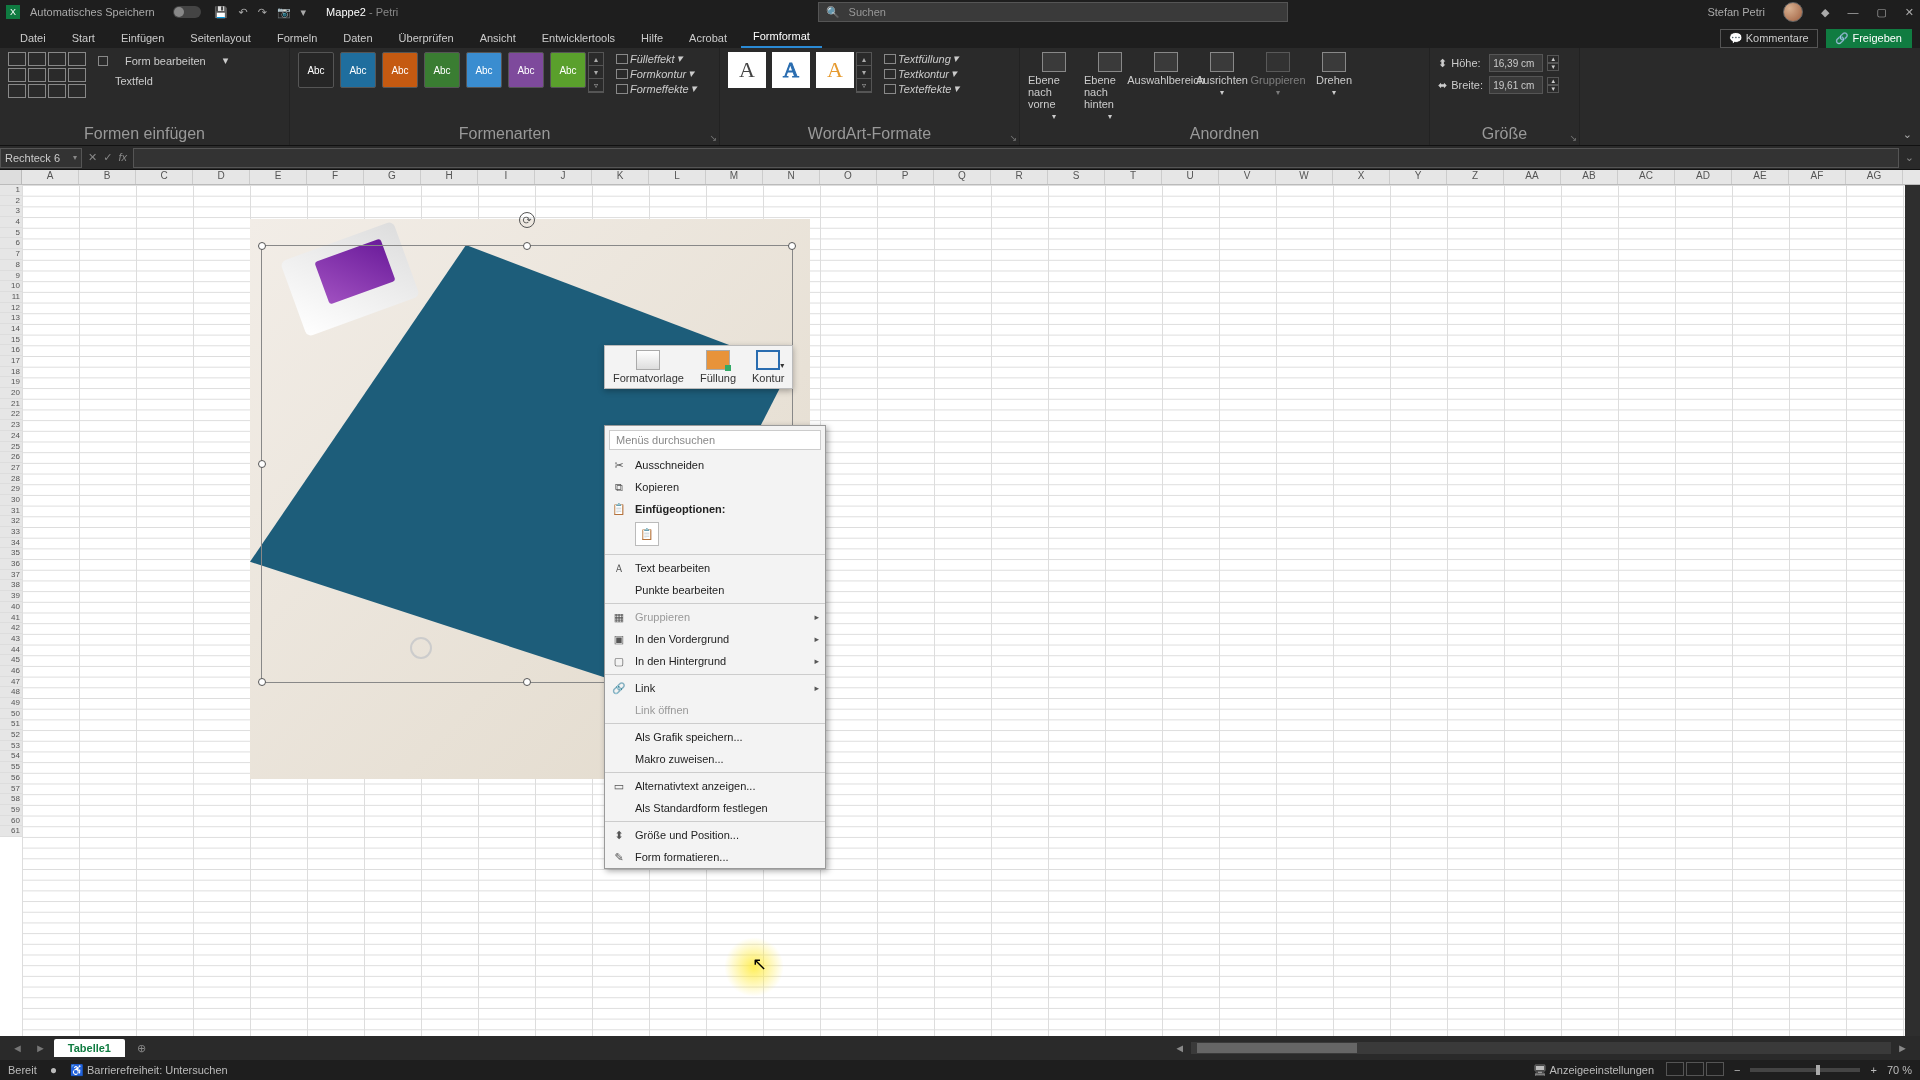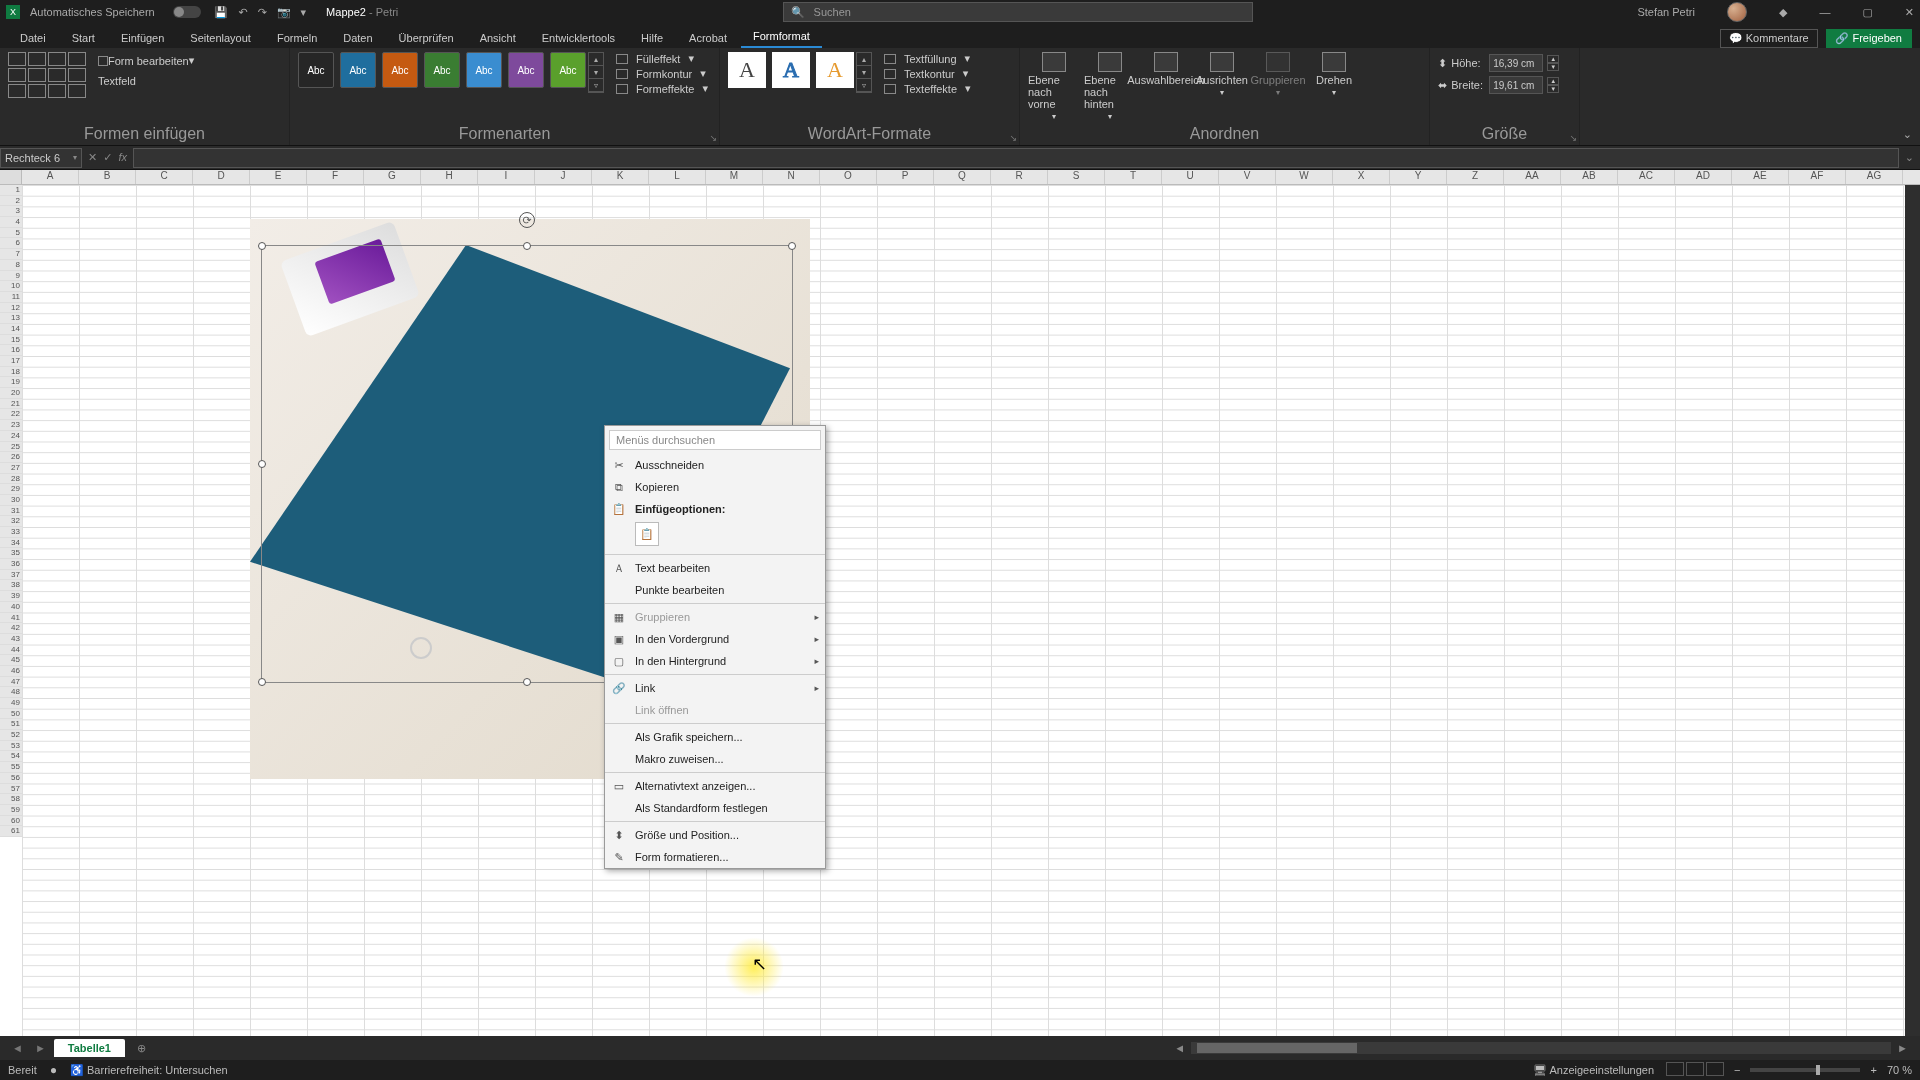--- a/index.html
+++ b/index.html
@@ -9,48 +9,48 @@
 .titlebar { height:24px; background:#1e1e1e; display:flex; align-items:center; padding:0 6px; color:#aaa; }
 .titlebar .xl { width:14px; height:14px; background:#0f7b41; color:#fff; font-size:9px; display:flex; align-items:center; justify-content:center; margin-right:10px; }
 .titlebar .autosave { display:flex; align-items:center; gap:18px; }
 .titlebar .toggle { width:28px; height:12px; background:#444; border-radius:6px; position:relative; }
 .titlebar .toggle::after { content:""; position:absolute; left:1px; top:1px; width:10px; height:10px; background:#888; border-radius:50%; }
 .titlebar .qat { display:flex; gap:10px; margin-left:14px; color:#aaa; }
 .titlebar .filetitle { margin-left:20px; color:#fff; }
 .titlebar .filetitle .app { color:#888; }
 .titlebar .search { margin-left:auto; margin-right:auto; }
 .titlebar .searchbox { background:#3a3a3a; border:1px solid #555; width:470px; height:20px; display:flex; align-items:center; padding:0 8px; gap:8px; color:#999; }
-.titlebar .right { display:flex; align-items:center; gap:32px; }
+.titlebar .right { display:flex; align-items:center; gap:18px; }
 .titlebar .avatar { width:20px; height:20px; border-radius:50%; background:radial-gradient(circle at 30% 30%,#d8b090,#a06040); border:1px solid #666; }
 
 
 .menubar { height:24px; background:#1e1e1e; display:flex; align-items:flex-end; padding:0 8px; gap:2px; }
 .menubar .mitem { padding:4px 12px; color:#ccc; }
 .menubar .mitem.active { color:#fff; border-bottom:2px solid #2a8ad4; }
 .menubar .mright { margin-left:auto; display:flex; gap:8px; align-items:center; }
 .menubar .comments { border:1px solid #555; padding:2px 8px; color:#ccc; }
 .menubar .share { background:#107c41; color:#fff; padding:3px 10px; }
 
 
 .ribbon { height:98px; background:#2a2a2a; border-bottom:1px solid #111; display:flex; }
 .rgroup { border-right:1px solid #222; padding:4px 8px 2px; display:flex; flex-direction:column; position:relative; }
 .rgroup .glabel { margin-top:auto; text-align:center; color:#999; font-size:16px; }
 .rgroup .launcher { position:absolute; right:2px; bottom:2px; color:#777; font-size:9px; }
 .shapecol { display:grid; grid-template-columns:repeat(4,18px); grid-auto-rows:14px; gap:2px; }
 .shapecol span { border:1px solid #888; }
-.formedit, .textfeld { display:flex; align-items:center; gap:0; color:#ccc; padding:2px 4px; }
+.formedit, .textfeld { display:flex; align-items:center; gap:17px; color:#ccc; padding:2px 4px; }
 .formedit .ei { width:10px; height:10px; border:1px solid #888; }
 .style-gallery { display:flex; gap:6px; }
 .swatch { width:36px; height:36px; border:1px solid #555; display:flex; align-items:center; justify-content:center; color:#fff; font-size:10px; border-radius:2px; }
 .sw-dark{background:#262626;} .sw-blue{background:#1f6e9e;} .sw-orange{background:#c55a11;} .sw-green{background:#3a7d32;} .sw-lblue{background:#3a8dd0;} .sw-purple{background:#7e4a9c;} .sw-lime{background:#5aa02c;}
 .gallery-wrap{display:flex; align-items:flex-start;}
 .gallery-spinner{display:flex; flex-direction:column; border:1px solid #555; margin-left:2px;}
 .gallery-spinner span{width:14px; height:13px; display:flex; align-items:center; justify-content:center; font-size:8px; color:#aaa; border-bottom:1px solid #555;}
 .effcol { display:flex; flex-direction:column; gap:2px; color:#ccc; margin-left:6px;}
-.effcol div { display:flex; align-items:center; gap:8px; }
+.effcol div { display:flex; align-items:center; gap:2px;font-style:italic; }
 .effcol .ci { width:12px; height:10px; border:1px solid #888; }
 .wa-gallery { display:flex; gap:6px; }
 .wa { width:38px; height:36px; background:#fff; display:flex; align-items:center; justify-content:center; font-family:Georgia,serif; font-size:22px; }
 .wa1{color:#444;} .wa2{color:#2a6db0; -webkit-text-stroke:1px #2a6db0; } .wa3{color:#e69a2e;}
 .arrgrp { display:flex; gap:4px; align-items:flex-start; }
 .vbtn { width:52px; display:flex; flex-direction:column; align-items:center; gap:2px; color:#ccc; }
 .vbtn .ic { width:24px; height:20px; border:1px solid #888; background:#3a3a3a; }
 .sizecol { display:flex; flex-direction:column; gap:4px; margin-top:2px;}
 .sizerow { display:flex; align-items:center; gap:4px;}
 .sizerow .lab { color:#ccc; width:34px;}
@@ -457,20 +457,34 @@
       <div class="selbox">
         <div class="rothandle"></div>
         <div class="handle" style="left:-4px;top:-4px"></div>
         <div class="handle" style="left:50%;top:-4px;transform:translateX(-50%)"></div>
         <div class="handle" style="right:-4px;top:-4px"></div>
         <div class="handle" style="left:-4px;top:50%;transform:translateY(-50%)"></div>
         <div class="handle" style="left:-4px;bottom:-4px"></div>
         <div class="handle" style="left:50%;bottom:-4px;transform:translateX(-50%)"></div>
       </div>
 
+      <div class="minitoolbar" style="left:582px; top:160px;">
+        <div class="mtbtn">
+          <div class="mi mi-style"></div>
+          <span>Formatvorlage</span>
+        </div>
+        <div class="mtbtn">
+          <div class="mi mi-fill"></div>
+          <span>Füllung</span>
+        </div>
+        <div class="mtbtn">
+          <div class="mi mi-outline"></div>
+          <span>Kontur</span>
+        </div>
+      </div>
 
       <div class="ctxmenu" style="left:582px; top:240px;">
         <div class="ctx-search">Menüs durchsuchen</div>
         <div class="ctxitem">
           <span class="ci-ic">✂</span>
           <span>Ausschneiden</span>
         </div>
         <div class="ctxitem">
           <span class="ci-ic">⧉</span>
           <span>Kopieren</span>

